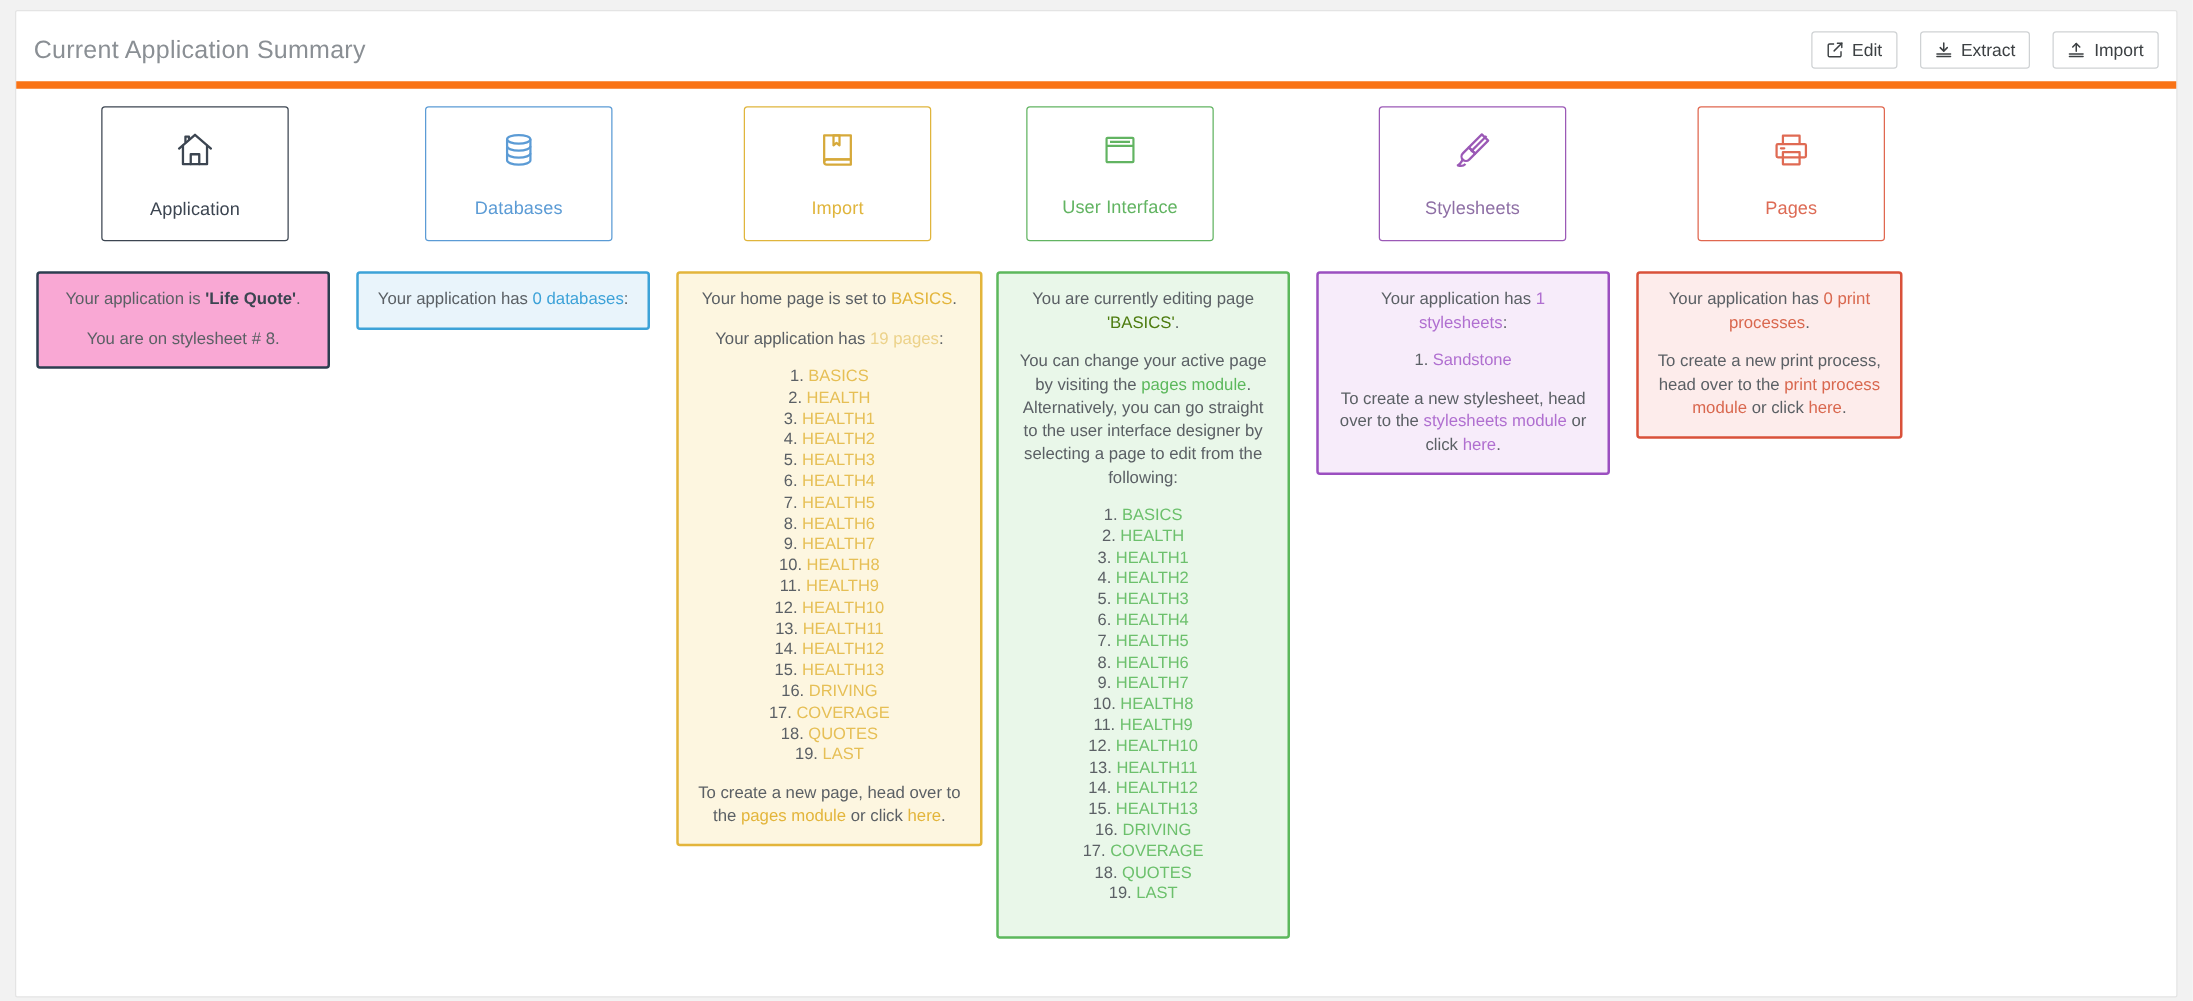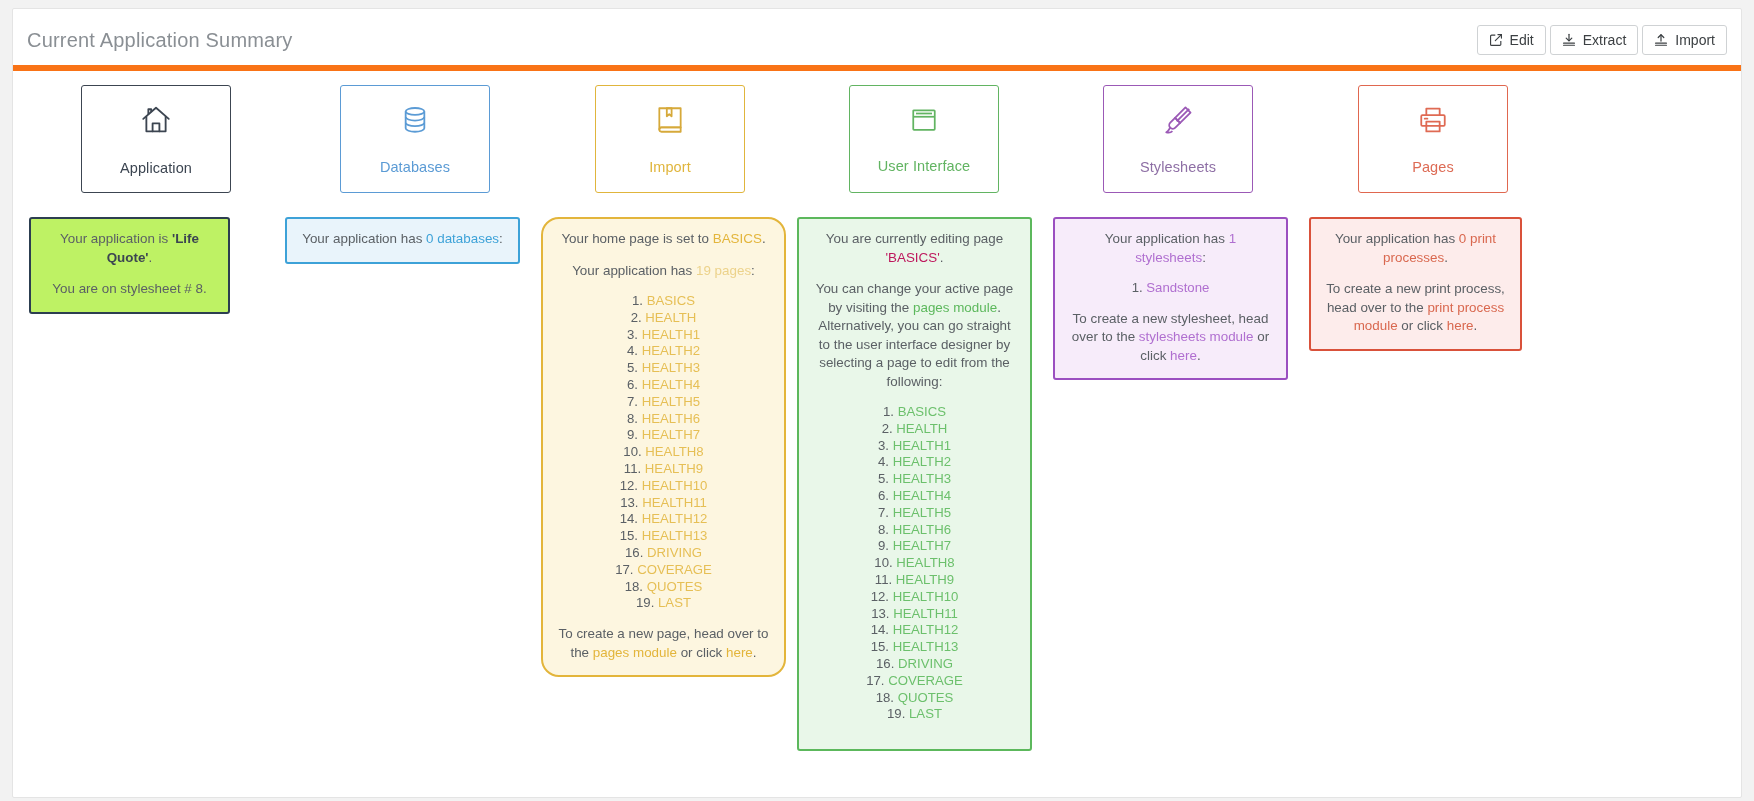--- a/index.html
+++ b/index.html
@@ -34,21 +34,21 @@
     left: 14px; top: 20px;
     font-size: 20px;
     color: #8a8f94;
     font-weight: 400;
     letter-spacing: 0.2px;
   }
   .header-actions {
     position: absolute;
     right: 14px; top: 16px;
     display: flex;
-    gap: 4px;
+    gap: 18px;
   }
   .btn {
     display: flex;
     align-items: center;
     gap: 7px;
     height: 30px;
     padding: 0 11px;
     background: #ffffff;
     border: 1px solid #cfd2d4;
     border-radius: 3px;
@@ -196,21 +196,21 @@
         <span class="glyph">
           <svg width="32" height="32" viewBox="0 0 24 24" fill="none" stroke="#d6a93a" stroke-width="1.35" stroke-linejoin="round">
             <path d="M4 3.2h16v14.4H5.6A1.6 1.6 0 0 0 4 19.2z"></path>
             <path d="M4 19.2a1.6 1.6 0 0 1 1.6-1.6H20v3.2H5.6A1.6 1.6 0 0 1 4 19.2z"></path>
             <path d="M9.6 3.2h3.6v6l-1.8-1.5-1.8 1.5z"></path>
           </svg>
         </span>
         <span class="card-label">Import</span>
       </div>
 
-      <div class="icon-card" style="left:836px;border-color:#62b462;color:#62b462;">
+      <div class="icon-card" style="left:808px;border-color:#62b462;color:#62b462;">
         <span class="glyph">
           <svg width="30" height="30" viewBox="0 0 24 24" fill="none" stroke="#62b462" stroke-width="1.4">
             <rect x="3.4" y="4.2" width="17.2" height="15.6" rx="0.6"></rect>
             <path d="M3.4 9.4h17.2"></path>
             <path d="M5.6 6.8h12.8"></path>
           </svg>
         </span>
         <span class="card-label">User Interface</span>
       </div>
 
@@ -233,36 +233,36 @@
             <rect x="3.2" y="8.4" width="17.6" height="8" rx="0.8"></rect>
             <rect x="7" y="13.2" width="10" height="7.4"></rect>
             <path d="M5.8 11h2" stroke-linecap="round"></path>
           </svg>
         </span>
         <span class="card-label">Pages</span>
       </div>
 
     </div>
 
-    <div class="info-box" style="left:16px; top:208px; width:201px; border-color:#2c3e50; background:#bef264;">
+    <div class="info-box" style="left:16px; top:208px; width:235px; border-color:#2c3e50; background:#f9a8d4;">
       <p>
         <span>Your application is </span><span style="color:#3c4551;font-weight:600;">'Life Quote'</span><span>.</span>
       </p>
       <p>
         <span>You are on stylesheet # </span><span>8</span><span>.</span>
       </p>
     </div>
 
     <div class="info-box" style="left:272px; top:208px; width:235px; border-color:#3da2d8; background:#e9f4fb;">
       <p>
         <span>Your application has </span><span class="lnk" style="color:#3da2d8;">0 databases</span><span>:</span>
       </p>
     </div>
 
-    <div class="info-box" style="left:528px; top:208px; width:245px; border-color:#e3b53b; background:#fdf6e0;border-radius:18px;">
+    <div class="info-box" style="left:528px; top:208px; width:245px; border-color:#e3b53b; background:#fdf6e0;">
       <p>
         <span>Your home page is set to </span><span class="lnk" style="color:#e3b53b;">BASICS</span><span>.</span>
       </p>
       <p>
         <span>Your application has </span><span class="lnk" style="color:#ecd28a;">19 pages</span><span>:</span>
       </p>
       <ol>
           <li><span class="lnk" style="color: rgb(230, 191, 85);">BASICS</span></li>
           <li><span class="lnk" style="color: rgb(230, 191, 85);">HEALTH</span></li>
           <li><span class="lnk" style="color: rgb(230, 191, 85);">HEALTH1</span></li>
@@ -283,21 +283,21 @@
           <li><span class="lnk" style="color: rgb(230, 191, 85);">QUOTES</span></li>
           <li><span class="lnk" style="color: rgb(230, 191, 85);">LAST</span></li>
         </ol>
       <p>
         <span>To create a new page, head over to the </span><span class="lnk" style="color:#e3b53b;">pages module</span><span> or click </span><span class="lnk" style="color:#e3b53b;">here</span><span>.</span>
       </p>
     </div>
 
     <div class="info-box" style="left:784px; top:208px; width:235px; border-color:#5cb85c; background:#e9f7e9;">
       <p>
-        <span>You are currently editing page </span><span class="lnk" style="color:#be185d;">'BASICS'</span><span>.</span>
+        <span>You are currently editing page </span><span class="lnk" style="color:#4d7c0f;">'BASICS'</span><span>.</span>
       </p>
       <p>
         <span>You can change your active page by visiting the </span><span class="lnk" style="color:#5cb85c;">pages module</span><span>. Alternatively, you can go straight to the user interface designer by selecting a page to edit from the following:</span>
       </p>
       <ol>
           <li><span class="lnk" style="color: rgb(108, 192, 108);">BASICS</span></li>
           <li><span class="lnk" style="color: rgb(108, 192, 108);">HEALTH</span></li>
           <li><span class="lnk" style="color: rgb(108, 192, 108);">HEALTH1</span></li>
           <li><span class="lnk" style="color: rgb(108, 192, 108);">HEALTH2</span></li>
           <li><span class="lnk" style="color: rgb(108, 192, 108);">HEALTH3</span></li>

